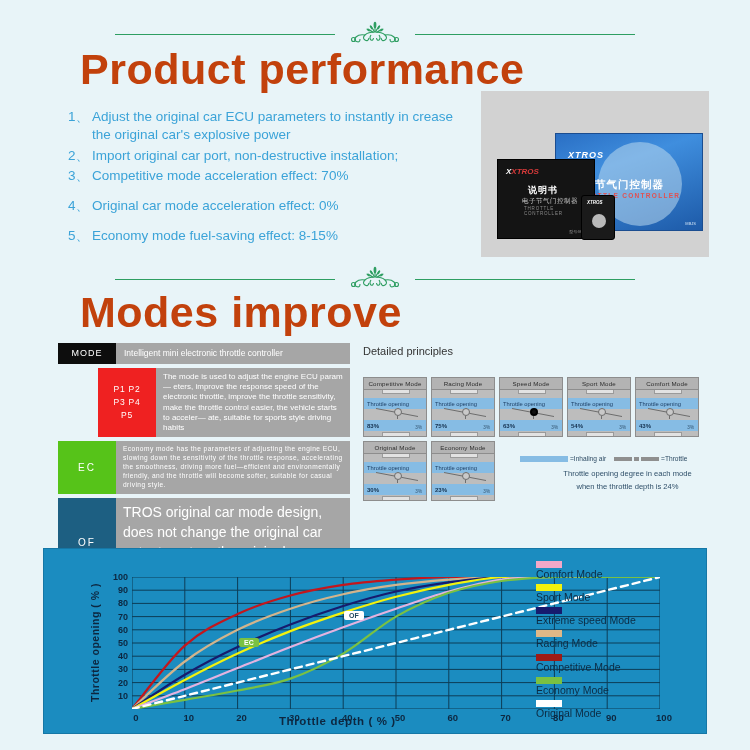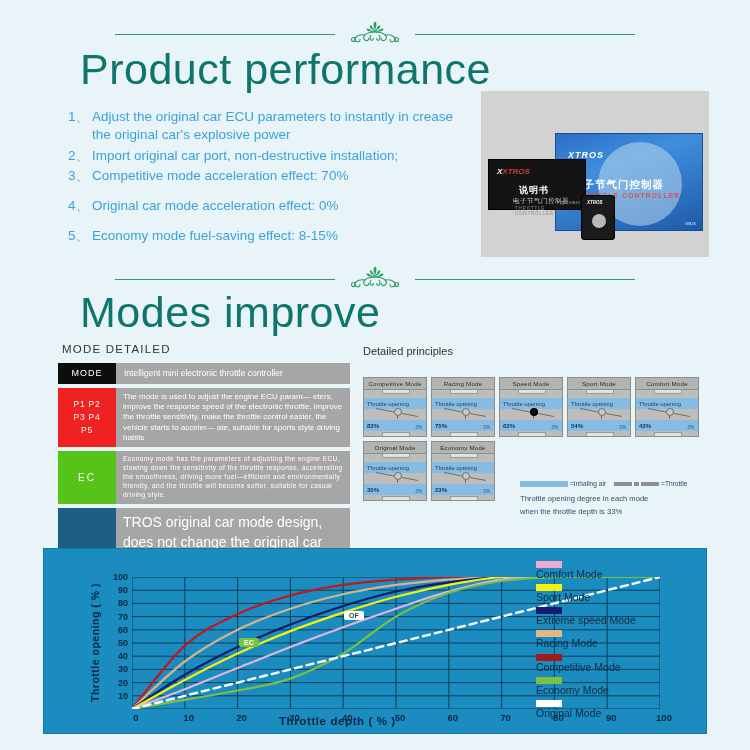--- a/index.html
+++ b/index.html
@@ -15,22 +15,22 @@
   .ornament-row { position:absolute; left:0; width:750px; display:flex; align-items:center; justify-content:center; }
   .orn-line { height:1px; background:#2e9e62; flex:0 0 auto; }
   .orn-line.left { width:220px; }
   .orn-line.right { width:220px; }
   .orn-mid { width:80px; height:26px; position:relative; flex:0 0 auto; }
   .orn-mid svg { position:absolute; left:0; top:0; }
 
   
   .sec-title {
     position:absolute;
-    color:#0f766e;
-    font-weight:normal;
+    color:#c2410c;
+    font-weight:bold;
     letter-spacing:.5px;
     white-space:nowrap;
   }
   #title-product { left:80px; top:45px; font-size:43px; }
   #title-modes   { left:80px; top:288px; font-size:43px; }
 
   
   #bullets { position:absolute; left:68px; top:108px; width:400px; }
   .bullet { display:flex; color:#3ba3d8; font-size:13.5px; line-height:1.32; margin-bottom:3px; }
   .bullet .num { width:24px; flex:0 0 24px; text-align:left; }
@@ -50,21 +50,21 @@
   .ph-box .disc {
     position:absolute; left:42px; top:8px; width:84px; height:84px; border-radius:50%;
     background:#b9d8ef; opacity:.55;
   }
   .ph-box .bx-cn { position:absolute; left:16px; top:44px; color:#fff; font-size:10.5px; font-weight:bold; letter-spacing:1px; }
   .ph-box .bx-en { position:absolute; left:18px; top:58px; color:#e25050; font-size:6.5px; font-weight:bold; letter-spacing:1.3px; }
   .ph-box .bx-logo { position:absolute; left:12px; top:16px; color:#fff; font-size:9px; font-weight:bold; font-style:italic; letter-spacing:1px; }
   .ph-box .bx-code { position:absolute; right:6px; bottom:4px; color:#cfe2f5; font-size:4px; }
 
   .ph-manual {
-    position:absolute; left:7px; top:68px; width:98px; height:51px;
+    position:absolute; left:16px; top:68px; width:98px; height:80px;
     background:#141414; border:1px solid #000;
   }
   .ph-manual .m-logo { position:absolute; left:8px; top:7px; color:#fff; font-size:8px; font-weight:bold; font-style:italic; }
   .ph-manual .m-logo span { color:#d93b3b; }
   .ph-manual .m-cn { position:absolute; left:30px; top:24px; color:#fff; font-size:9px; font-weight:bold; letter-spacing:1px; }
   .ph-manual .m-cn2 { position:absolute; left:24px; top:37px; color:#cfcfcf; font-size:6.5px; letter-spacing:.5px; }
   .ph-manual .m-en { position:absolute; left:26px; top:46px; color:#8b8b8b; font-size:4.5px; letter-spacing:.8px; }
   .ph-manual .m-code { position:absolute; right:5px; bottom:4px; color:#9a9a9a; font-size:4px; }
 
   .ph-device {
@@ -77,21 +77,21 @@
   
   #mode-detailed-wrap { position:absolute; left:58px; top:343px; width:300px; }
   .md-heading { color:#333; font-size:11.5px; letter-spacing:1.2px; margin-bottom:8px; padding-left:4px; }
   .md-table { width:292px; }
   .md-row { display:flex; margin-bottom:4px; }
   .md-key {
     width:58px; flex:0 0 58px; color:#fff; display:flex; align-items:center; justify-content:center;
     font-size:8.5px; letter-spacing:.8px; text-align:center; padding:3px 2px;
   }
   .md-key.k-mode { background:#0d0d0d; font-size:9px; letter-spacing:1px; }
-  .md-key.k-p    { background:#ef2121; line-height:1.5; font-size:8.5px; }
+  .md-key.k-p    { background:#ef2121; line-height:1.5; font-size:8.5px;margin-left:40px; }
   .md-key.k-ec   { background:#56c319; font-size:10px; letter-spacing:2px; }
   .md-key.k-of   { background:#1d5f82; font-size:10px; letter-spacing:2px; }
   .md-val {
     flex:1; background:#a6a6a6; color:#fff; padding:4px 7px; line-height:1.28;
   }
   .md-val.v-mode { font-size:8.5px; padding:5px 8px; }
   .md-val.v-p  { font-size:8px; }
   .md-val.v-ec { font-size:6.6px; letter-spacing:.45px; line-height:1.35; }
   .md-val.v-of { font-size:14px; line-height:1.45; }
 
@@ -124,21 +124,21 @@
   .mc-knob {
     position:absolute; left:30px; top:18px; width:8px; height:8px; border-radius:50%;
     background:#c9c9c9; border:1.4px solid #6d6d6d;
   }
   .mc-knob.dark { background:#111; border:2px solid #000; }
   .mc-slash { position:absolute; left:12px; top:17px; width:42px; height:11px; }
   .mc-vdash { position:absolute; left:33px; top:26px; width:0; height:13px; border-left:1px dashed #6f6f6f; }
   .mc-pct { position:absolute; right:4px; bottom:6px; color:#33536f; font-size:4.6px; }
 
   
-  #pr-legend { position:absolute; left:520px; top:480px; width:215px; }
+  #pr-legend { position:absolute; left:520px; top:455px; width:215px;text-align:center; }
   .pl-row { display:flex; align-items:center; font-size:6.6px; color:#2c4a63; }
   .pl-swatch { width:48px; height:6px; background:#86bce4; flex:0 0 48px; }
   .pl-dash { display:flex; align-items:center; gap:2px; margin-left:8px; flex:0 0 auto; }
   .pl-dash i { display:block; height:4px; background:#8f8f8f; }
   .pl-dash i.a { width:18px; } .pl-dash i.b { width:5px; } .pl-dash i.c { width:18px; }
   .pl-text { margin-left:2px; }
   .pl-note { color:#2f4f69; font-size:7.6px; line-height:1.75; margin-top:5px; }
 
   
   #chart-panel {
@@ -276,21 +276,20 @@
         <ellipse cx="46.8" cy="9" rx=".9" ry="2" transform="rotate(55 46.8 9)"></ellipse>
       </g>
     </svg>
   </div>
   <div class="orn-line right"></div>
 </div>
 
 <div class="sec-title" id="title-modes">Modes improve</div>
 
 <div id="mode-detailed-wrap">
-  <div class="md-heading">MODE DETAILED</div>
   <div class="md-table">
 
     <div class="md-row">
       <div class="md-key k-mode">MODE</div>
       <div class="md-val v-mode">Intelligent mini electronic throttle controller</div>
     </div>
 
     <div class="md-row">
       <div class="md-key k-p">
         <span style="white-space:pre-line;">P1  P2
@@ -460,21 +459,21 @@
     <span class="pl-swatch"></span>
     <span class="pl-text">=Inhaling air</span>
     <span class="pl-dash">
         <i class="a"></i>
         <i class="b"></i>
         <i class="c"></i>
       </span>
     <span class="pl-text">=Throttle</span>
   </div>
   <div class="pl-note">Throttle opening degree in each mode</div>
-  <div class="pl-note" style="margin-top:0">when the throttle depth is 33%</div>
+  <div class="pl-note" style="margin-top:0">when the throttle depth is 24%</div>
 </div>
 
 <div id="chart-panel">
   <div id="y-axis-label">Throttle opening ( % )</div>
   <div id="x-axis-label">Throttle depth ( % )</div>
   <div class="y-ticks" id="yticks">
       <div style="top: 120.8px;">10</div>
       <div style="top: 107.6px;">20</div>
       <div style="top: 94.4px;">30</div>
       <div style="top: 81.2px;">40</div>

